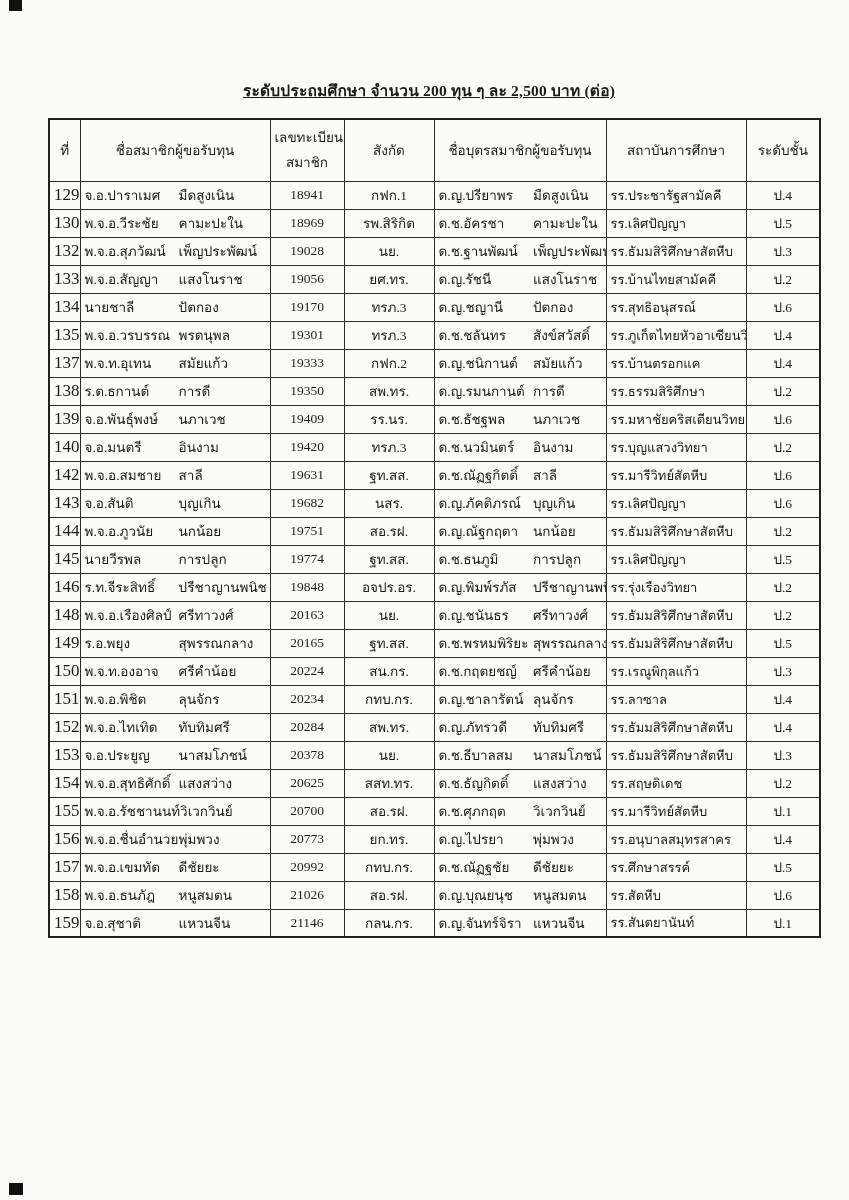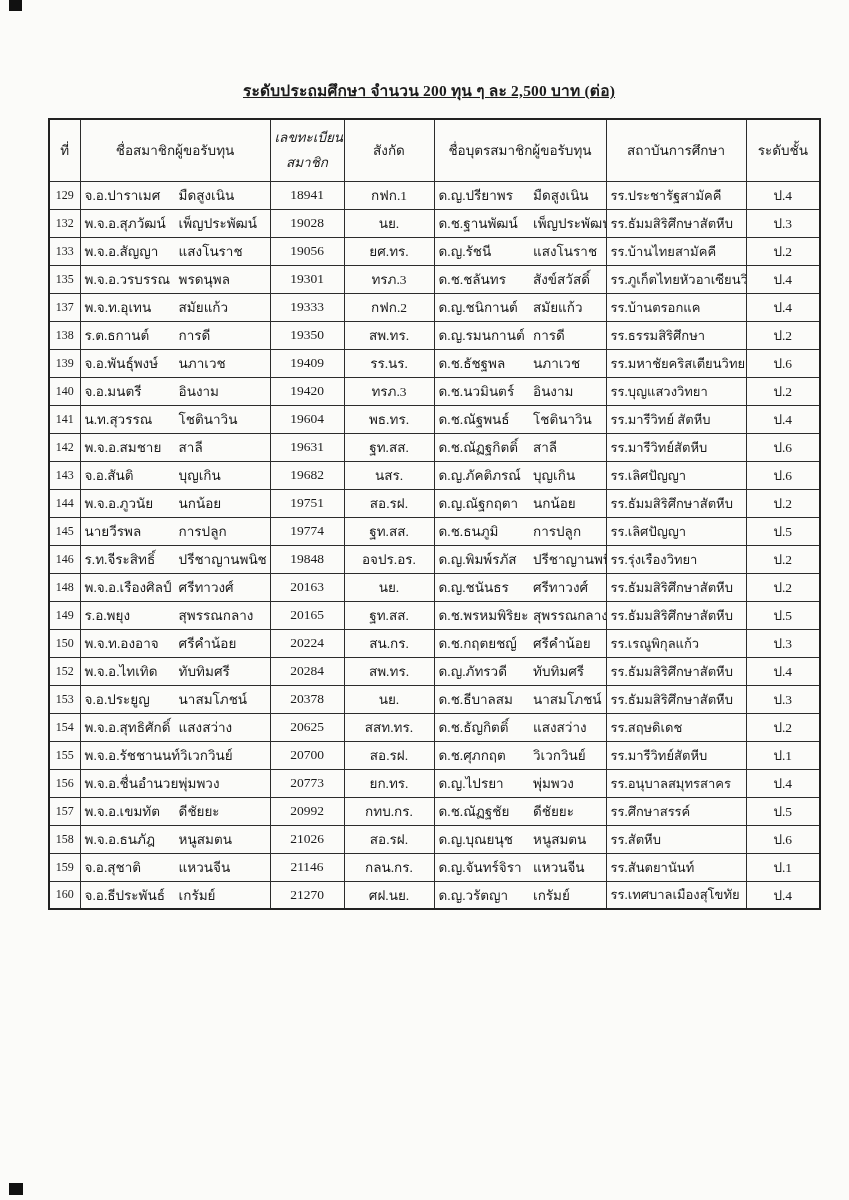--- a/index.html
+++ b/index.html
@@ -40,28 +40,28 @@
   }
   table.roster { border: 2px solid #222; }
   thead th {
     height: 62px;
     font-weight: normal;
     text-align: center;
     vertical-align: middle;
     font-size: 13.5px;
   }
   tbody td { height: 28px; vertical-align: middle; }
-  td.c-no { text-align: center; font-size: 12px; }
+  td.c-no { text-align: center; font-size: 17px; }
   td.c-reg, td.c-unit, td.c-grade { text-align: center; }
   td.c-school { text-align: left; padding-left: 6px; font-size: 13px; }
   .split-cell { display: flex; align-items: center; }
   .split-cell .fname { flex: 0 0 52%; text-align: left; }
   .split-cell .lname { flex: 1; text-align: left; }
   td.c-child .fname { flex: 0 0 58%; font-family: Liberation Serif, serif; }
-  .hdr-two-line { line-height: 1.9; font-style: italic; }
+  .hdr-two-line { line-height: 1.9; }
 </style>
 </head>
 <body>
 
 <div class="scan-mark top-left"></div>
 <div class="scan-mark bottom-left"></div>
 
 <div class="page-title">ระดับประถมศึกษา จำนวน 200 ทุน ๆ ละ 2,500 บาท (ต่อ)</div>
 
 <table class="roster">
@@ -104,20 +104,39 @@
     <td class="c-child">
       <div class="split-cell">
         <span class="fname">ด.ญ.ปรียาพร</span>
         <span class="lname">มืดสูงเนิน</span>
       </div>
     </td>
     <td class="c-school">รร.ประชารัฐสามัคคี</td>
     <td class="c-grade">ป.4</td>
   </tr>
 
+  <tr>
+    <td class="c-no">130</td>
+    <td class="c-member">
+      <div class="split-cell">
+        <span class="fname">พ.จ.อ.วีระชัย</span>
+        <span class="lname">คามะปะใน</span>
+      </div>
+    </td>
+    <td class="c-reg">18969</td>
+    <td class="c-unit">รพ.สิริกิต</td>
+    <td class="c-child">
+      <div class="split-cell">
+        <span class="fname">ด.ช.อัครชา</span>
+        <span class="lname">คามะปะใน</span>
+      </div>
+    </td>
+    <td class="c-school">รร.เลิศปัญญา</td>
+    <td class="c-grade">ป.5</td>
+  </tr>
 
 
   <tr>
     <td class="c-no">132</td>
     <td class="c-member">
       <div class="split-cell">
         <span class="fname">พ.จ.อ.สุภวัฒน์</span>
         <span class="lname">เพ็ญประพัฒน์</span>
       </div>
     </td>
@@ -146,20 +165,39 @@
     <td class="c-child">
       <div class="split-cell">
         <span class="fname">ด.ญ.รัชนี</span>
         <span class="lname">แสงโนราช</span>
       </div>
     </td>
     <td class="c-school">รร.บ้านไทยสามัคคี</td>
     <td class="c-grade">ป.2</td>
   </tr>
 
+  <tr>
+    <td class="c-no">134</td>
+    <td class="c-member">
+      <div class="split-cell">
+        <span class="fname">นายชาลี</span>
+        <span class="lname">ปัตกอง</span>
+      </div>
+    </td>
+    <td class="c-reg">19170</td>
+    <td class="c-unit">ทรภ.3</td>
+    <td class="c-child">
+      <div class="split-cell">
+        <span class="fname">ด.ญ.ชญานี</span>
+        <span class="lname">ปัตกอง</span>
+      </div>
+    </td>
+    <td class="c-school">รร.สุทธิอนุสรณ์</td>
+    <td class="c-grade">ป.6</td>
+  </tr>
 
   <tr>
     <td class="c-no">135</td>
     <td class="c-member">
       <div class="split-cell">
         <span class="fname">พ.จ.อ.วรบรรณ</span>
         <span class="lname">พรดนุพล</span>
       </div>
     </td>
     <td class="c-reg">19301</td>
@@ -248,39 +286,20 @@
     <td class="c-child">
       <div class="split-cell">
         <span class="fname">ด.ช.นวมินตร์</span>
         <span class="lname">อินงาม</span>
       </div>
     </td>
     <td class="c-school">รร.บุญแสวงวิทยา</td>
     <td class="c-grade">ป.2</td>
   </tr>
 
-  <tr>
-    <td class="c-no">141</td>
-    <td class="c-member">
-      <div class="split-cell">
-        <span class="fname">น.ท.สุวรรณ</span>
-        <span class="lname">โชตินาวิน</span>
-      </div>
-    </td>
-    <td class="c-reg">19604</td>
-    <td class="c-unit">พธ.ทร.</td>
-    <td class="c-child">
-      <div class="split-cell">
-        <span class="fname">ด.ช.ณัฐพนธ์</span>
-        <span class="lname">โชตินาวิน</span>
-      </div>
-    </td>
-    <td class="c-school">รร.มารีวิทย์ สัตหีบ</td>
-    <td class="c-grade">ป.4</td>
-  </tr>
 
   <tr>
     <td class="c-no">142</td>
     <td class="c-member">
       <div class="split-cell">
         <span class="fname">พ.จ.อ.สมชาย</span>
         <span class="lname">สาลี</span>
       </div>
     </td>
     <td class="c-reg">19631</td>
@@ -429,20 +448,39 @@
     <td class="c-child">
       <div class="split-cell">
         <span class="fname">ด.ช.กฤตยชญ์</span>
         <span class="lname">ศรีคำน้อย</span>
       </div>
     </td>
     <td class="c-school">รร.เรณูพิกุลแก้ว</td>
     <td class="c-grade">ป.3</td>
   </tr>
 
+  <tr>
+    <td class="c-no">151</td>
+    <td class="c-member">
+      <div class="split-cell">
+        <span class="fname">พ.จ.อ.พิชิต</span>
+        <span class="lname">ลุนจักร</span>
+      </div>
+    </td>
+    <td class="c-reg">20234</td>
+    <td class="c-unit">กทบ.กร.</td>
+    <td class="c-child">
+      <div class="split-cell">
+        <span class="fname">ด.ญ.ชาลารัตน์</span>
+        <span class="lname">ลุนจักร</span>
+      </div>
+    </td>
+    <td class="c-school">รร.ลาซาล</td>
+    <td class="c-grade">ป.4</td>
+  </tr>
 
   <tr>
     <td class="c-no">152</td>
     <td class="c-member">
       <div class="split-cell">
         <span class="fname">พ.จ.อ.ไทเทิด</span>
         <span class="lname">ทับทิมศรี</span>
       </div>
     </td>
     <td class="c-reg">20284</td>
@@ -590,33 +628,14 @@
     <td class="c-child">
       <div class="split-cell">
         <span class="fname">ด.ญ.จันทร์จิรา</span>
         <span class="lname">แหวนจีน</span>
       </div>
     </td>
     <td class="c-school">รร.สันตยานันท์</td>
     <td class="c-grade">ป.1</td>
   </tr>
 
-  <tr>
-    <td class="c-no">160</td>
-    <td class="c-member">
-      <div class="split-cell">
-        <span class="fname">จ.อ.ธีประพันธ์</span>
-        <span class="lname">เกรัมย์</span>
-      </div>
-    </td>
-    <td class="c-reg">21270</td>
-    <td class="c-unit">ศฝ.นย.</td>
-    <td class="c-child">
-      <div class="split-cell">
-        <span class="fname">ด.ญ.วรัตญา</span>
-        <span class="lname">เกรัมย์</span>
-      </div>
-    </td>
-    <td class="c-school">รร.เทศบาลเมืองสุโขทัย</td>
-    <td class="c-grade">ป.4</td>
-  </tr>
 </tbody>
 </table>
 
 </body></html>

